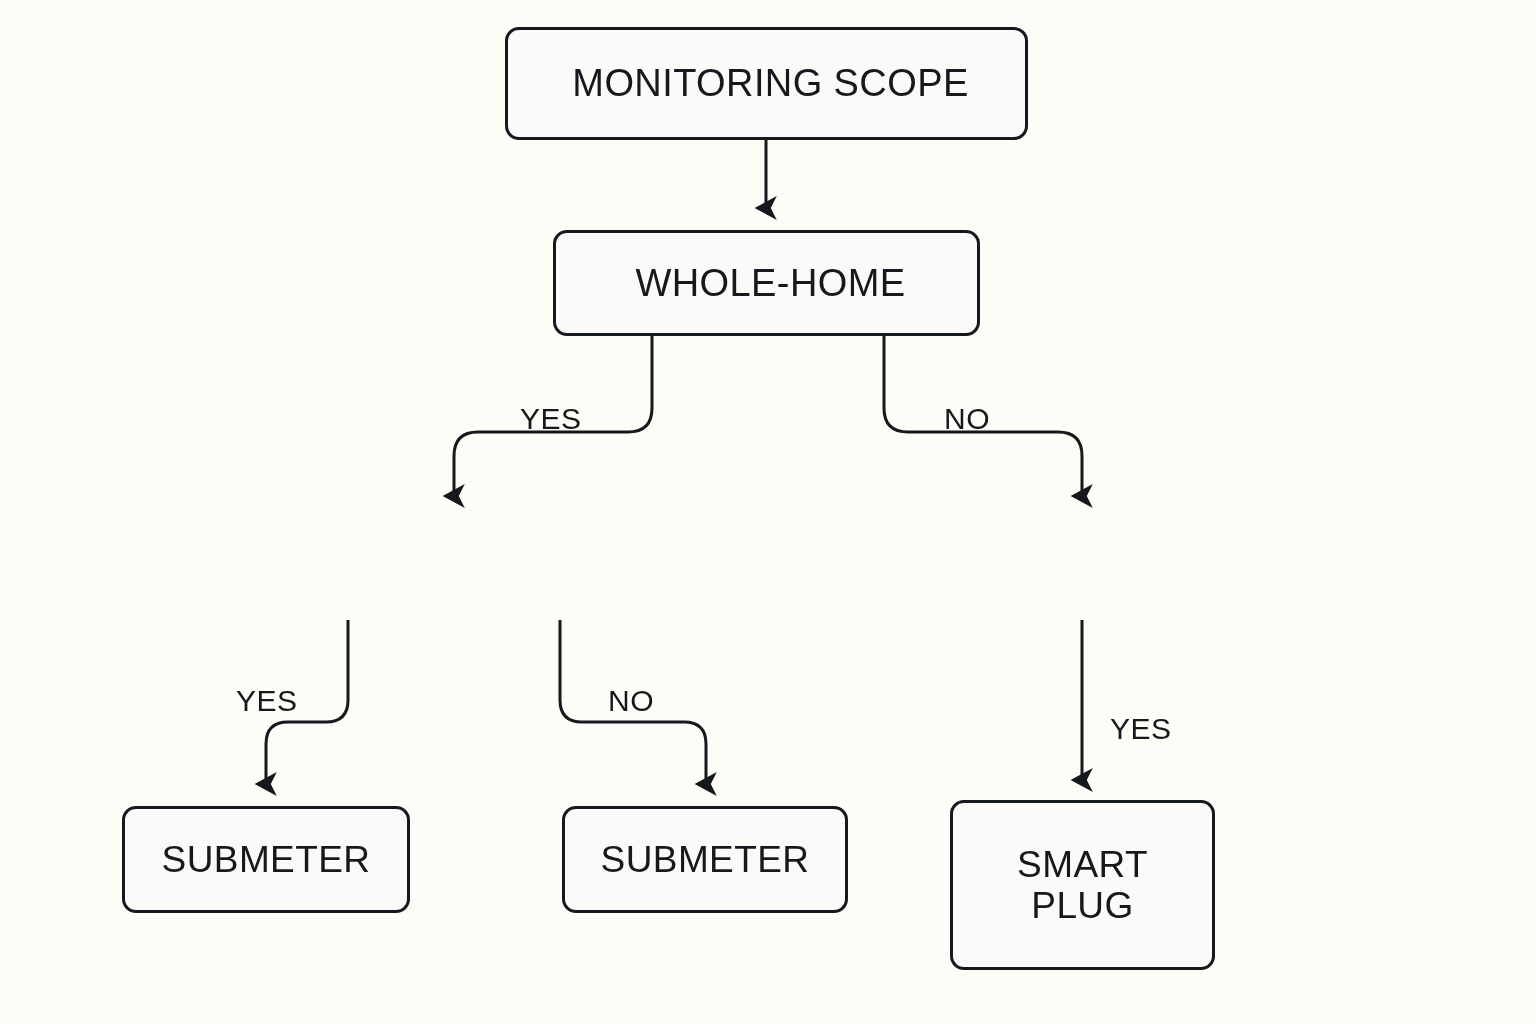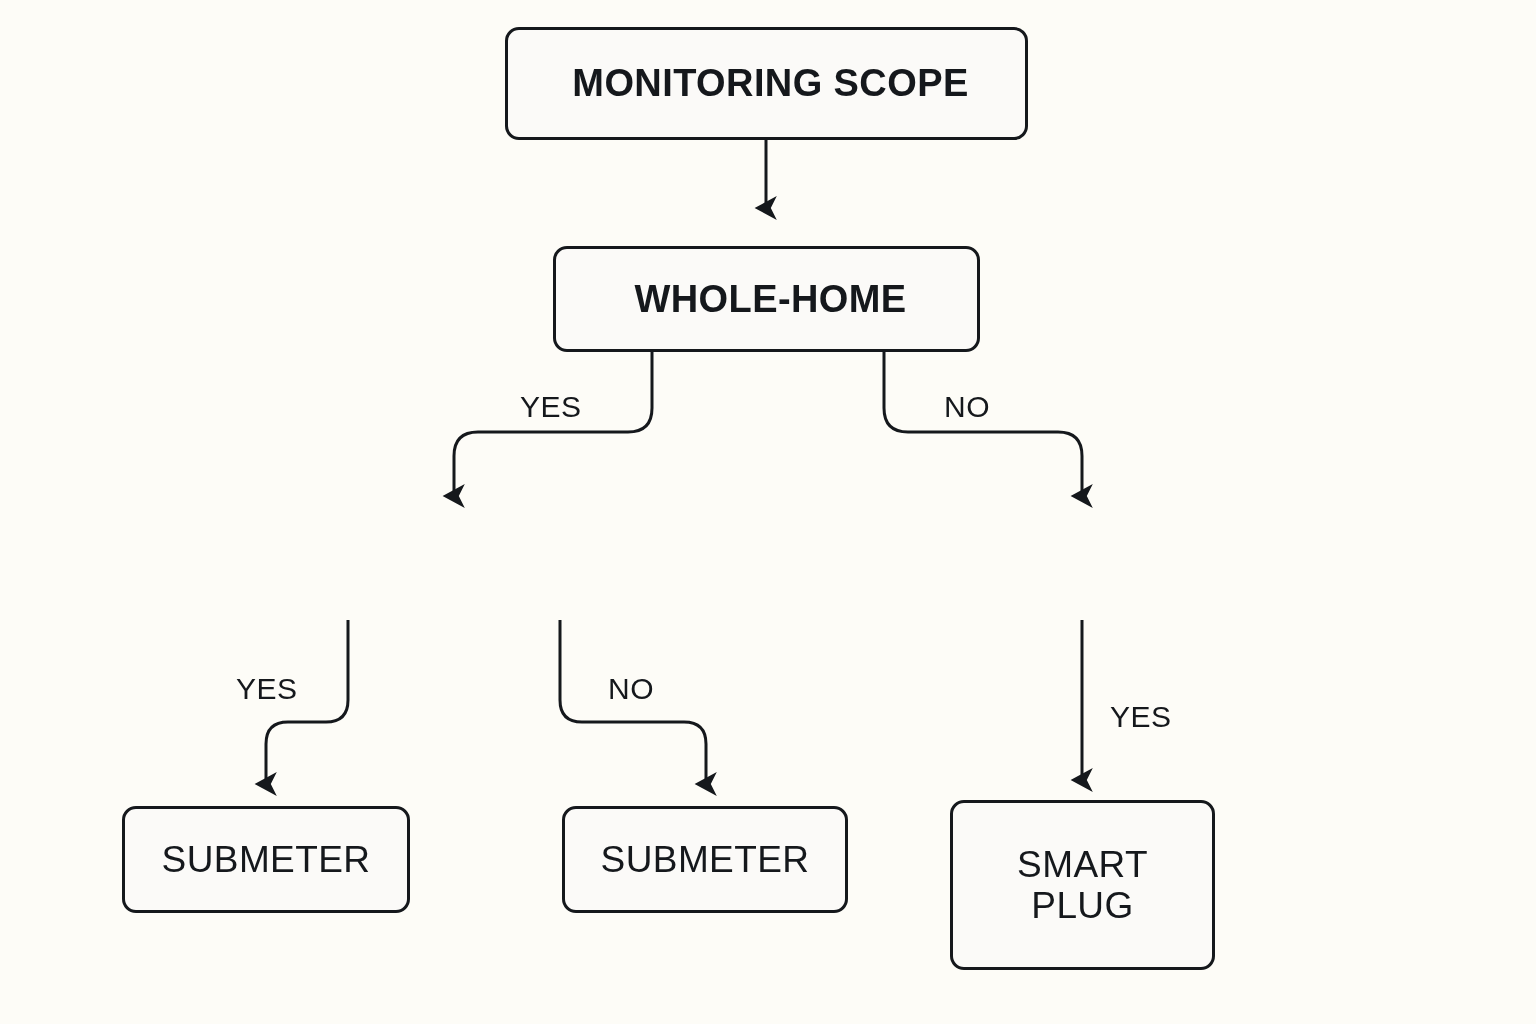--- a/index.html
+++ b/index.html
@@ -31,27 +31,28 @@
     border-radius: 14px;
     display: flex;
     align-items: center;
     justify-content: center;
     text-align: center;
     color: #15181c;
     letter-spacing: 0.4px;
     line-height: 1.12;
     white-space: pre-line;
   }
-  .node.bold { font-weight: 700; padding-left: 8px; }
+  .node.bold { font-weight: 400; padding-left: 8px; }
   .edge-label {
     position: absolute;
     color: #15181c;
     font-size: 30px;
     letter-spacing: 0.5px;
     white-space: nowrap;
+    margin-top: 12px;
   }
 </style>
 </head>
 <body>
 
 <div id="canvas">
 
   <svg id="edges" viewBox="0 0 1536 1024" xmlns="http://www.w3.org/2000/svg">
     <defs>
       <marker id="arrowhead" markerWidth="9" markerHeight="9" refX="4.4" refY="4.2" orient="auto" markerUnits="strokeWidth">
@@ -67,21 +68,21 @@
 
     <path d="M 348 620 L 348 700 Q 348 722 326 722 L 288 722 Q 266 722 266 744 L 266 784" fill="none" stroke="#15181c" stroke-width="3" marker-end="url(#arrowhead)"></path>
 
     <path d="M 560 620 L 560 700 Q 560 722 582 722 L 684 722 Q 706 722 706 744 L 706 784" fill="none" stroke="#15181c" stroke-width="3" marker-end="url(#arrowhead)"></path>
 
     <path d="M 1082 620 L 1082 780" fill="none" stroke="#15181c" stroke-width="3" marker-end="url(#arrowhead)"></path>
   </svg>
 
   <div class="node bold" style="left:505px; top:27px; width:523px; height:113px; font-size:38px;">MONITORING SCOPE</div>
 
-  <div class="node bold" style="left:553px; top:246px; width:427px; height:106px; font-size:38px;">WHOLE-HOME</div>
+  <div class="node bold" style="left:553px; top:230px; width:427px; height:106px; font-size:38px;">WHOLE-HOME</div>
 
 
 
   <div class="node" style="left:122px; top:806px; width:288px; height:107px; font-size:37px;">SUBMETER</div>
 
   <div class="node" style="left:562px; top:806px; width:286px; height:107px; font-size:37px;">SUBMETER</div>
 
   <div class="node" style="left:950px; top:800px; width:265px; height:170px; font-size:37px;">SMART
 PLUG</div>
 

